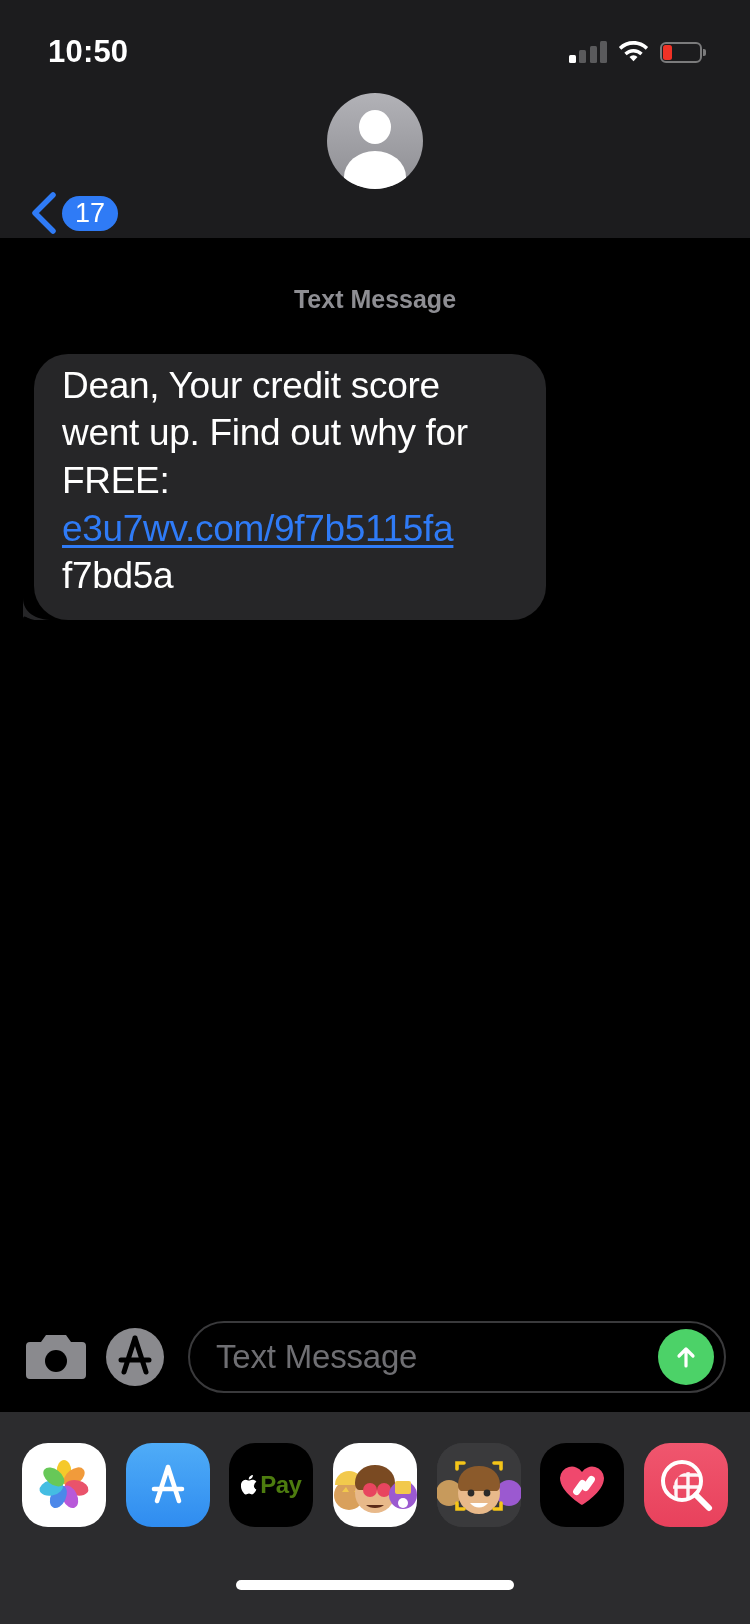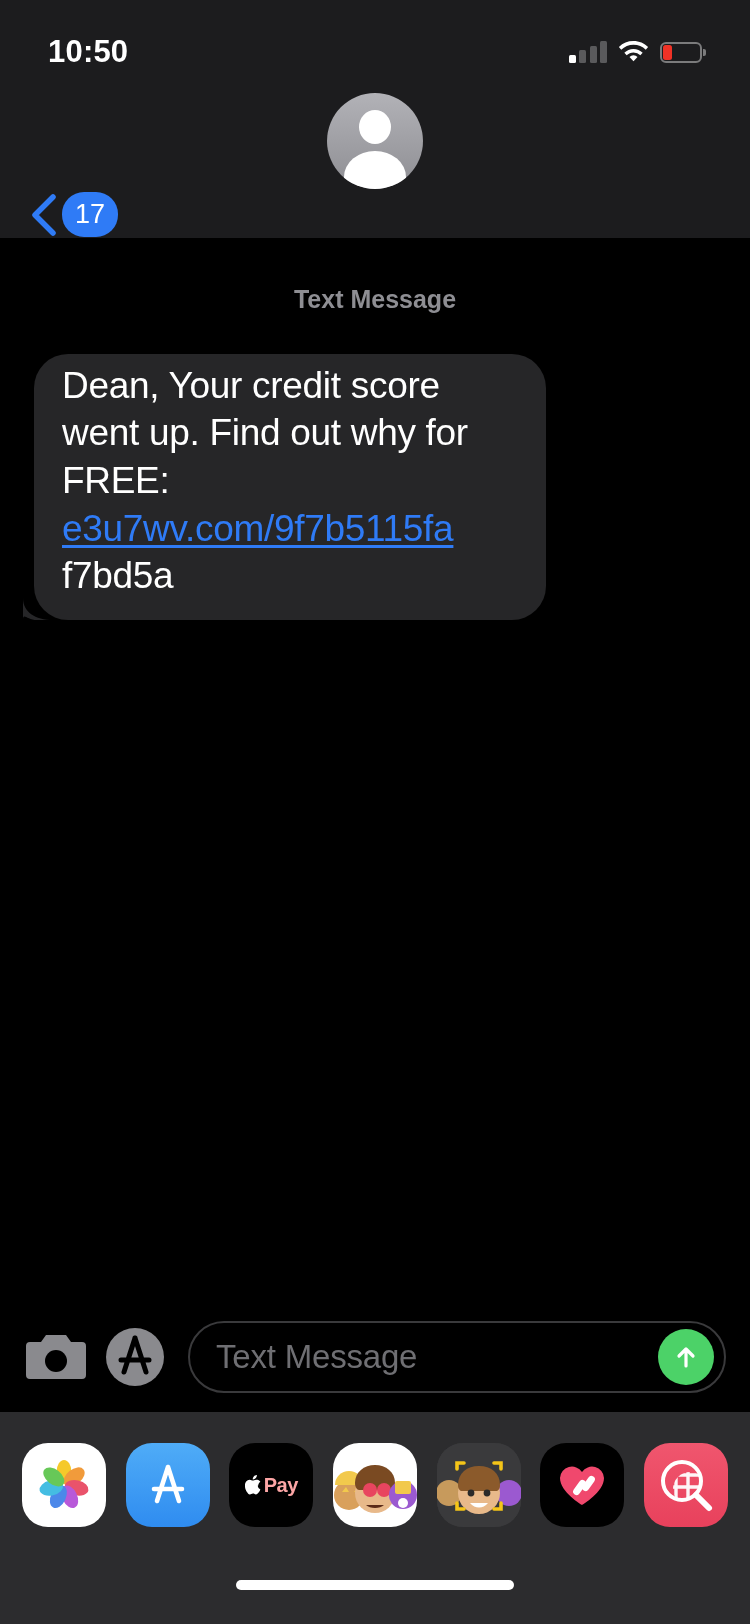--- a/index.html
+++ b/index.html
@@ -51,21 +51,21 @@
   .navbar {
     position:absolute; top:88px; left:0; width:750px; height:150px;
     background:#1c1c1e;
   }
   .backbtn {
     position:absolute; left:30px; top:104px;
     display:flex; align-items:center; gap:6px; cursor:pointer;
   }
   .chev-back { width:26px; height:42px; }
   .badge {
-    min-width:52px; height:45px; border-radius:22px; background:#2f7bf6;
+    min-width:52px; height:35px; border-radius:22px; background:#2f7bf6;
     color:#fff; font-size:27px; font-weight:500;
     display:flex; align-items:center; justify-content:center; padding:0 13px;
   }
   .contact {
     position:absolute; left:0; top:0; width:750px;
     display:flex; flex-direction:column; align-items:center;
     padding-top:5px; cursor:pointer;
   }
   .avatar {
     width:96px; height:96px; border-radius:50%;
@@ -142,21 +142,21 @@
   .app { width:84px; height:84px; border-radius:26px; flex:none;
          position:relative; overflow:hidden; cursor:pointer;
          display:flex; align-items:center; justify-content:center; }
   .app-photos { background:#fff; }
   .app-appstore { background:linear-gradient(180deg,#4facf7 0%,#2f8cf0 100%); }
   .app-pay { background:#000; }
   .app-memoji-stickers { background:#fff; }
   .app-memoji { background:#3a3a3c; }
   .app-digitaltouch { background:#000; }
   .app-images { background:linear-gradient(180deg,#f0566e 0%,#e8415c 100%); }
-  .pay-label { color:#fca5a5; font-size:20px; font-weight:bold;
+  .pay-label { color:#4d7c0f; font-size:24px; font-weight:bold;
                display:flex; align-items:center; gap:2px; letter-spacing:-0.5px;text-align:right; }
 
   
   .homebar {
     position:absolute; left:0; bottom:0; width:750px; height:66px;
     background:#2c2c2e; display:flex; align-items:center; justify-content:center;
   }
   .homebar .pill {
     width:278px; height:10px; border-radius:5px; background:#fff;
     margin-bottom:12px;

